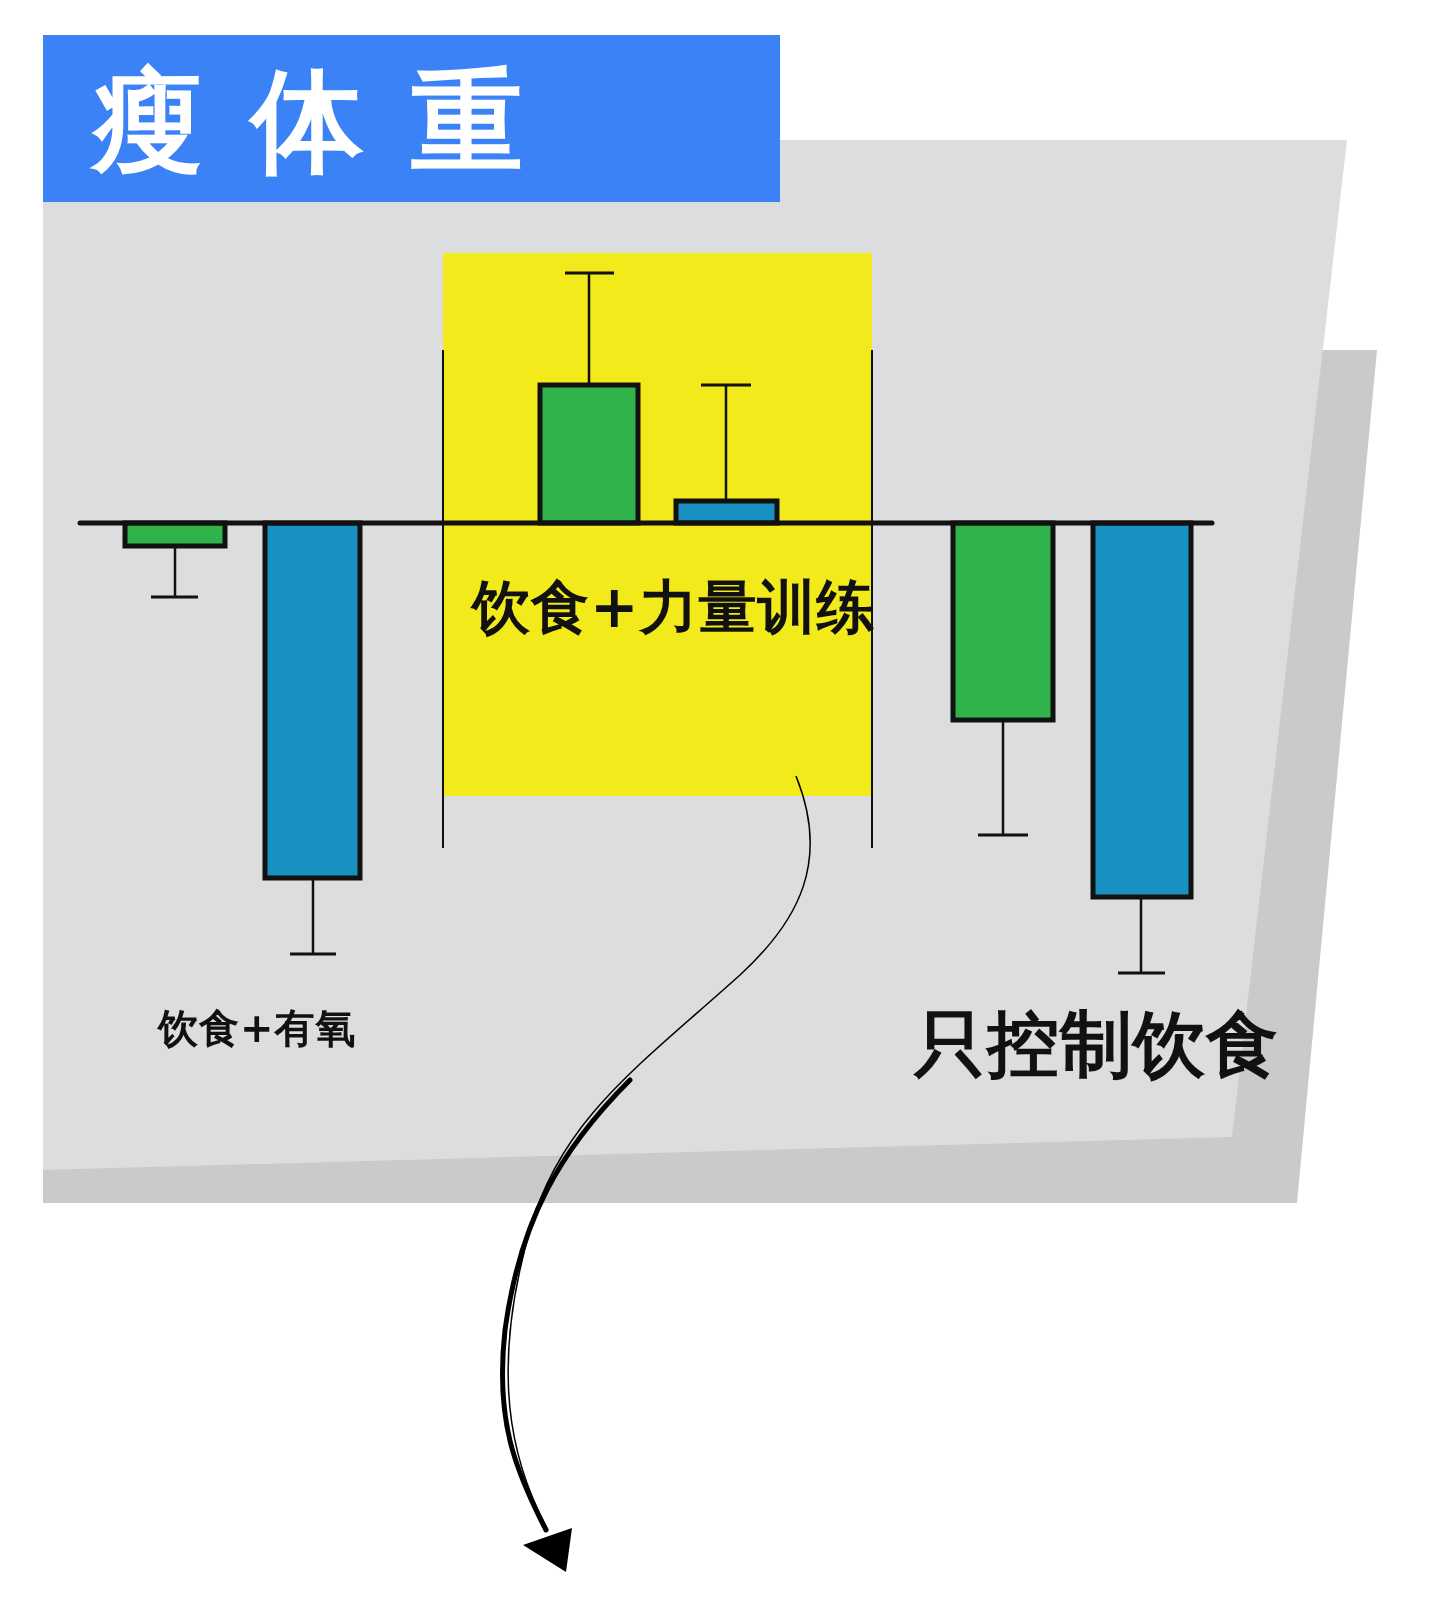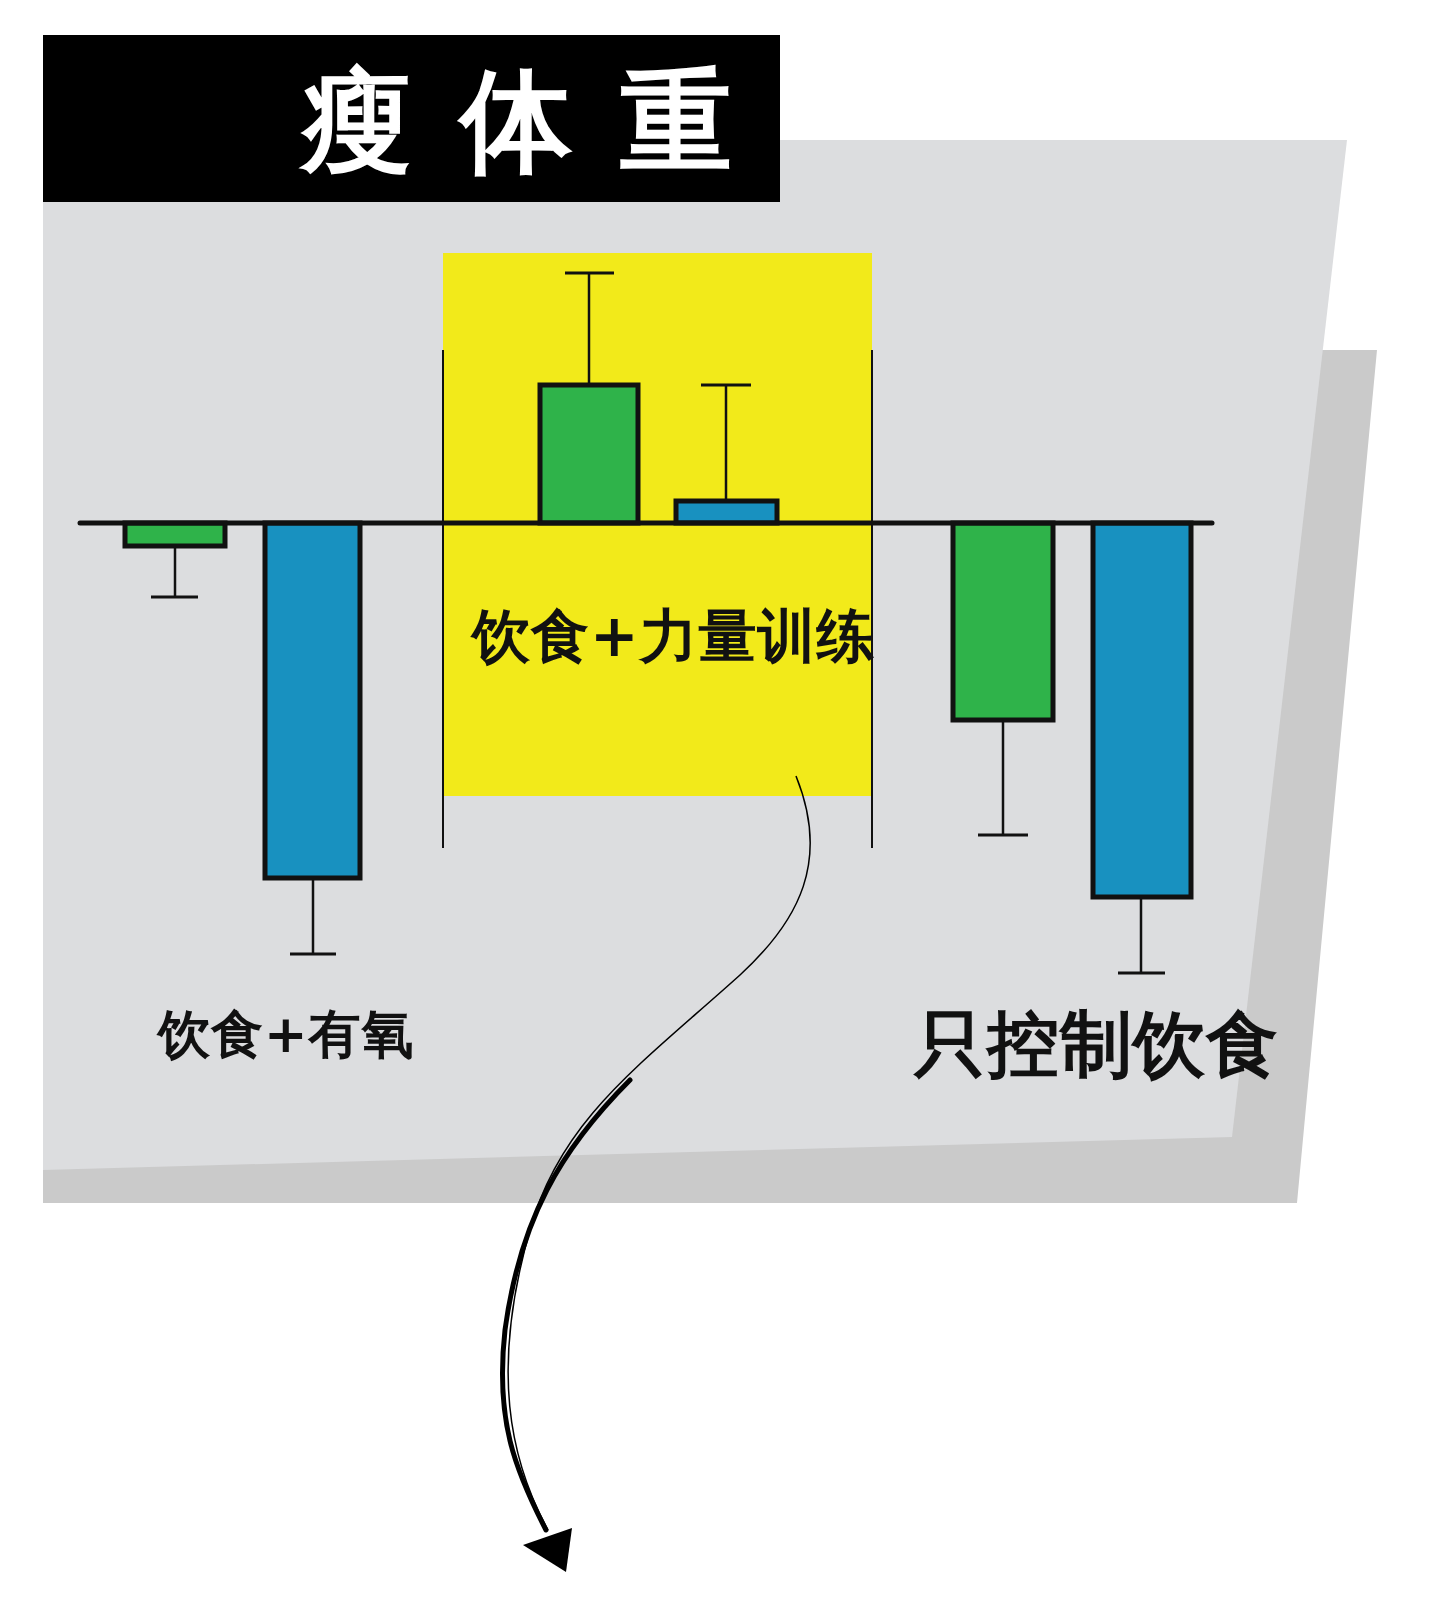--- a/index.html
+++ b/index.html
@@ -1,25 +1,25 @@
 <!DOCTYPE html>
 <html><head>
 <meta charset="utf-8">
 <style>
   html, body { margin: 0; padding: 0; background: #ffffff; }
   body { width: 1453px; height: 1600px; position: relative; overflow: hidden;
          font-family: "DejaVu Sans", "Liberation Sans", sans-serif; }
   #stage { position: absolute; left: 0; top: 0; width: 1453px; height: 1600px; }
   .title-box { position: absolute; left: 43px; top: 35px; width: 737px; height: 167px;
-               background: #000000; display: flex; align-items: center; justify-content: flex-end; }
+               background: #3b82f6; display: flex; align-items: center; justify-content: flex-start; }
   .title-text { color: #ffffff; font-weight: bold; font-size: 112px; letter-spacing: 48px;
                 margin-left: 48px; margin-top: 4px; line-height: 1; }
   .label { position: absolute; font-weight: bold; color: #111111; line-height: 1; white-space: nowrap; }
-  .label-center { left: 472px; top: 578px; font-size: 58px; letter-spacing: 1px; margin-top: 29px; }
-  .label-left { left: 158px; top: 1008px; font-size: 52px; letter-spacing: 1px; }
+  .label-center { left: 472px; top: 578px; font-size: 58px; letter-spacing: 1px; }
+  .label-left { left: 158px; top: 1008px; font-size: 40px; letter-spacing: 1px; }
   .label-right { left: 914px; top: 1008px; font-size: 72px; letter-spacing: 1px; }
 </style>
 </head>
 <body>
 
 <div id="stage">
 
   <svg width="1453" height="1600" viewBox="0 0 1453 1600" style="position:absolute;left:0;top:0">
 
     <polygon points="43,350 1377,350 1297,1203 43,1203" fill="#cacaca"></polygon>

